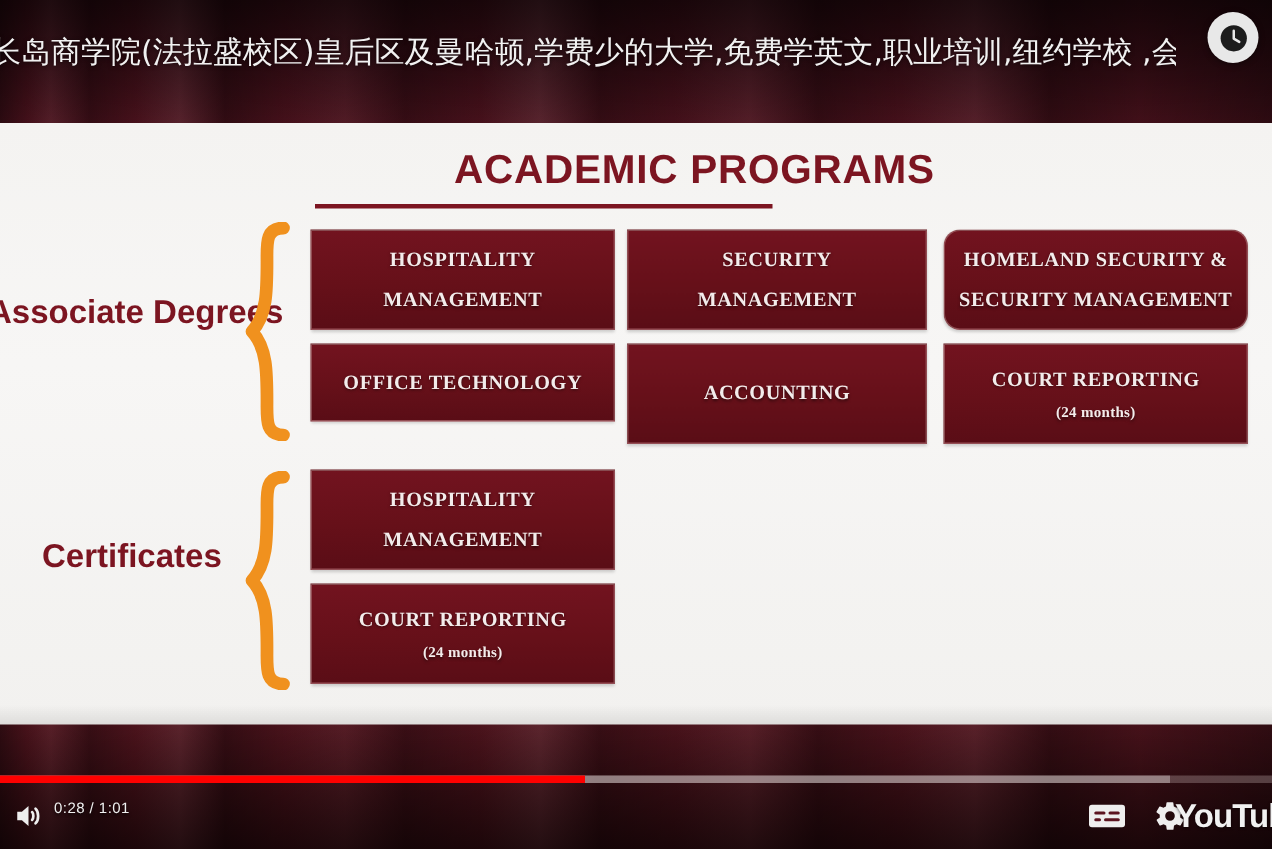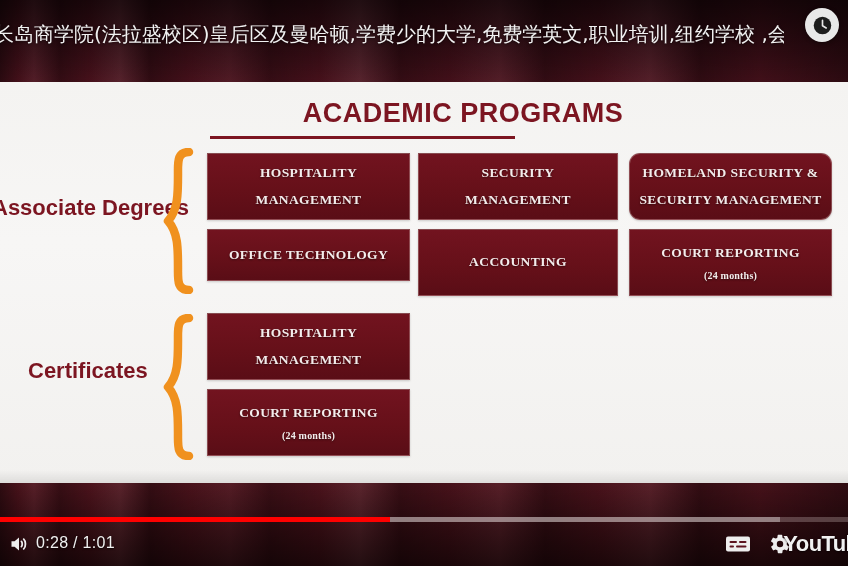--- a/index.html
+++ b/index.html
@@ -164,21 +164,21 @@
     position:absolute; left:0; bottom:0; width:848px; height:44px;
   }
   .ctrl {
     position:absolute;
     display:flex; align-items:center; justify-content:center;
     cursor:pointer;
   }
   .volume-btn { left:0px; top:4px; width:40px; height:36px; }
   .time-display {
     position:absolute; left:36px; top:12px;
-    color:#f0f0f0; font-size:16px;
+    color:#f0f0f0; font-size:10px;
     letter-spacing:.3px;
     font-family:"Liberation Sans","DejaVu Sans",sans-serif;
     text-shadow:0 1px 2px rgba(0,0,0,.7);
     white-space:nowrap;
   }
   .cc-btn   { right:92px; top:5px; width:36px; height:34px; }
   .gear-btn { right:50px; top:5px; width:36px; height:34px; }
   .yt-logo {
     position:absolute; right:-22px; top:9px;
     color:#f1f1f1;

